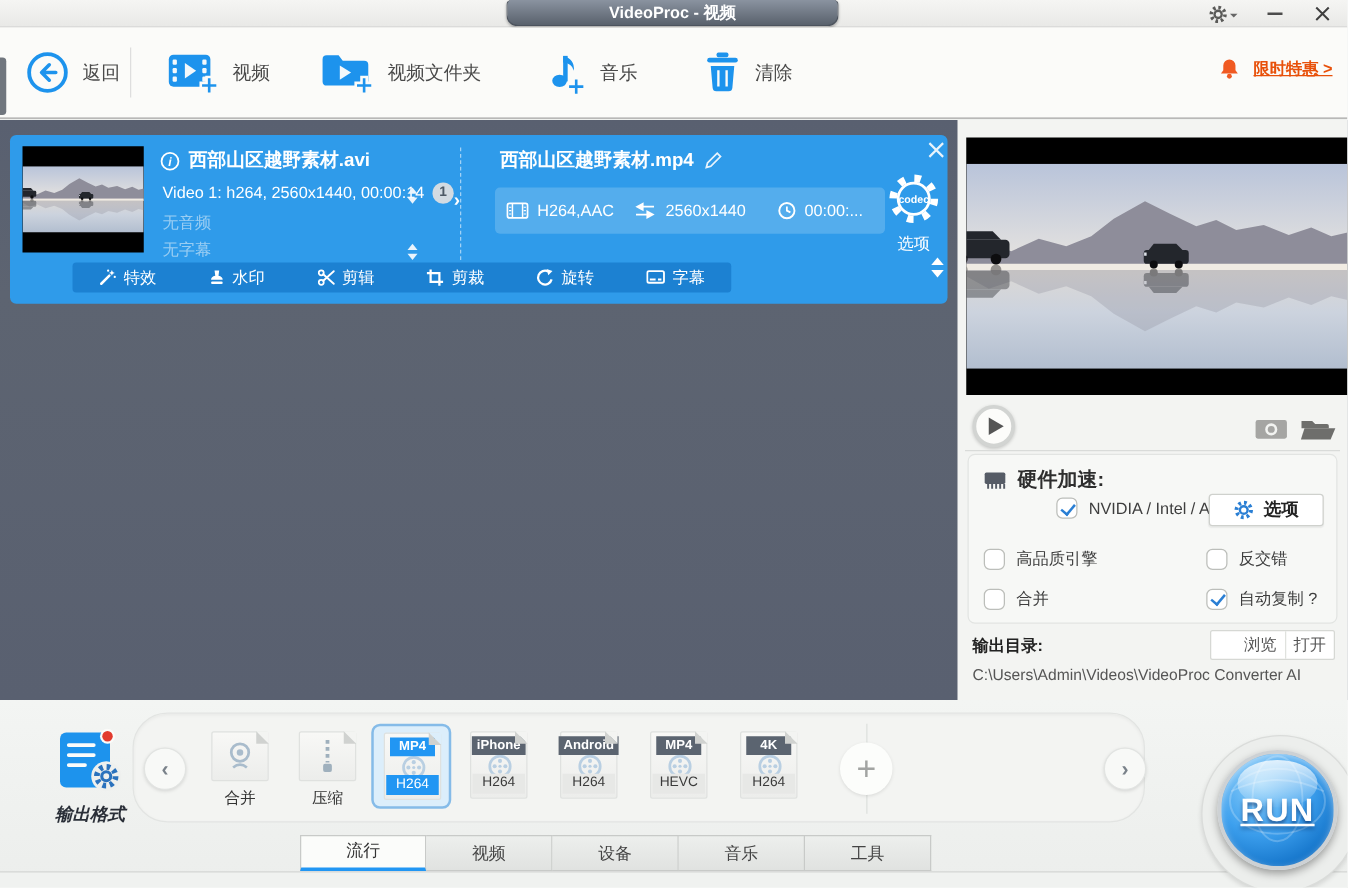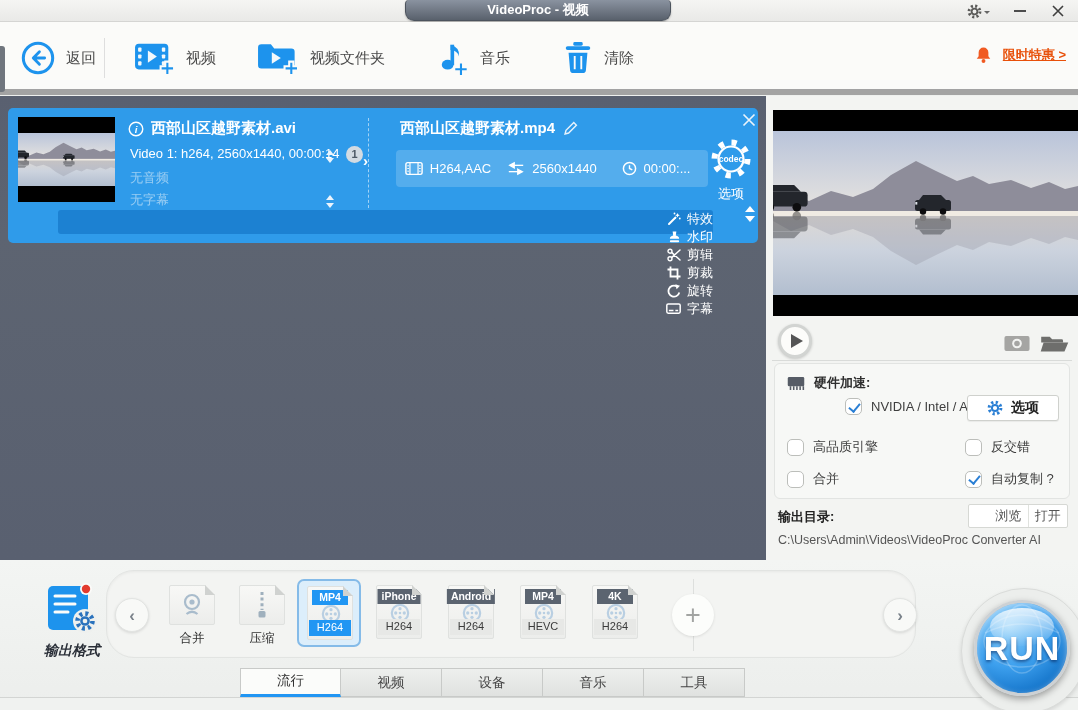--- a/index.html
+++ b/index.html
@@ -10,21 +10,21 @@
 .titlebar{position:absolute;left:0;top:0;width:100%;height:22px;background:linear-gradient(#f5f5f3,#e9e9e7);border-bottom:1px solid #d5d5d3;}
 .title-tab{position:absolute;left:405px;top:0;width:266px;height:21px;background:linear-gradient(#8a93a0,#59616c);border:1px solid #4c535d;border-top:none;border-radius:4px 4px 9px 9px;color:#fff;font-weight:bold;font-size:13px;text-align:center;line-height:19px;box-shadow:0 1px 2px rgba(0,0,0,.25);}
 .win-ctl{position:absolute;top:0;height:22px;display:flex;align-items:center;justify-content:center;cursor:default;}
 .gear-ctl{left:965px;width:26px;}
 .caret{width:0;height:0;border:3.5px solid transparent;border-top-color:#666;margin:6px 0 0 2px;}
 .min-ctl{left:1005px;width:30px;}
 .min-bar{width:12px;height:2px;background:#4c4c4c;}
 .close-ctl{left:1043px;width:30px;}
 
 
-.toolbar{position:absolute;left:0;top:22px;width:100%;height:73px;background:#fbfbf9;border-bottom:6px solid #a3a3a3;}
+.toolbar{position:absolute;left:0;top:22px;width:100%;height:73px;background:#fbfbf9;border-bottom:1px solid #a3a3a3;}
 .toolbar-edge{position:absolute;left:0;top:24px;width:5px;height:46px;background:#70767e;border-radius:0 3px 3px 0;}
 .tb-item{position:absolute;display:flex;align-items:center;gap:10px;top:14px;height:44px;}
 .tb-label{font-size:15px;color:#4a4a4a;}
 .tb-divider{position:absolute;left:104px;top:16px;width:1px;height:40px;background:#dedede;}
 .promo{position:absolute;right:12px;top:24px;display:flex;align-items:center;gap:12px;}
 .promo-text{font-size:13px;font-weight:bold;color:#e8500a;text-decoration:underline;}
 
 
 .workspace{position:absolute;left:0;top:96px;width:1078px;height:464px;background:linear-gradient(#596070,#5d6471 30%,#596070);}
 
@@ -46,34 +46,34 @@
 .out-name{font-size:15px;font-weight:bold;color:#fff;}
 .info-bar{position:absolute;left:388px;top:42px;width:312px;height:37px;background:rgba(255,255,255,.18);border-radius:4px;display:flex;align-items:center;}
 .info-cell{flex:1;display:flex;align-items:center;gap:7px;justify-content:center;color:#fff;font-size:13px;white-space:nowrap;}
 .card-close{position:absolute;left:734px;top:5px;width:15px;height:15px;}
 .codec-col{position:absolute;left:698px;top:28px;width:50px;text-align:center;}
 .codec-label{font-size:13px;color:#fff;margin-top:-1px;}
 .card-scroll{position:absolute;left:737px;top:96px;display:flex;flex-direction:column;gap:4px;}
 .card-scroll i{width:0;height:0;border:5px solid transparent;display:block;}
 .card-scroll i.up{border-bottom:6px solid #fff;margin-top:-3px;}
 .card-scroll i.dn{border-top:6px solid #fff;margin-bottom:-3px;}
-.edit-strip{position:absolute;left:50px;top:102px;width:655px;height:24px;background:#1c81d2;border-radius:3px;display:flex;align-items:flex-end;justify-content:space-around;flex-direction:column;}
+.edit-strip{position:absolute;left:50px;top:102px;width:527px;height:24px;background:#1c81d2;border-radius:3px;display:flex;align-items:center;justify-content:space-around;}
 .edit-tab{display:flex;align-items:center;gap:6px;color:#fff;font-size:13px;cursor:default;}
 
 
 .side{position:absolute;left:766px;top:0;width:312px;height:464px;background:#f3f4f2;}
 .preview{position:absolute;left:7px;top:14px;width:305px;height:206px;background:#000;display:flex;align-items:center;justify-content:center;overflow:hidden;}
 .play-btn{position:absolute;left:12px;top:228px;width:34px;height:34px;border-radius:50%;background:#fcfcfa;border:3px solid #d2d4d2;box-shadow:0 1px 3px rgba(0,0,0,.2);display:flex;align-items:center;justify-content:center;}
 .play-tri{width:0;height:0;border-left:12px solid #555;border-top:7.5px solid transparent;border-bottom:7.5px solid transparent;margin-left:4px;}
 .snap-cam{position:absolute;left:238px;top:239px;}
 .open-folder{position:absolute;left:274px;top:238px;}
 .side-hr{position:absolute;left:6px;top:264px;width:300px;height:1px;background:#d9dbd9;}
 .hw-box{position:absolute;left:8px;top:267px;width:296px;height:136px;background:#f7f8f6;border:1px solid #e2e4e2;border-radius:6px;}
 .hw-title-row{position:absolute;left:10px;top:10px;display:flex;align-items:center;gap:7px;}
-.hw-title{font-size:13px;font-weight:bold;color:#2e2e2e;}
+.hw-title{font-size:16px;font-weight:bold;color:#2e2e2e;}
 .cbrow{position:absolute;display:flex;align-items:center;gap:9px;}
 .cblabel{font-size:13px;color:#3e3e3e;white-space:nowrap;}
 .cb{width:17px;height:17px;border:1px solid #bcbeba;border-radius:5px;background:#fff;position:relative;flex:none;}
 .cb.checked::after{content:"";position:absolute;left:4.5px;top:1.5px;width:5px;height:9px;border:solid #2a7fd4;border-width:0 2.4px 2.4px 0;transform:rotate(40deg);}
 .opt-btn{position:absolute;right:10px;top:31px;width:92px;height:26px;background:#fff;border:1px solid #cfd1cd;border-radius:3px;box-shadow:0 1px 1px rgba(0,0,0,.06);display:flex;align-items:center;justify-content:center;gap:8px;font-size:14px;font-weight:bold;color:#222;}
 .out-title{position:absolute;left:12px;top:412px;font-size:13px;font-weight:bold;color:#222;}
 .dir-btns{position:absolute;right:10px;top:408px;width:100px;height:24px;background:#fff;border:1px solid #d6d8d4;border-radius:2px;display:flex;padding-left:20px;}
 .dir-btns span{flex:1;text-align:center;line-height:22px;font-size:13px;color:#555;}
 .dir-btns span:first-child{border-right:1px solid #e0e2de;}
 .out-path{position:absolute;left:12px;top:437px;font-size:12.5px;color:#555;white-space:nowrap;}
@@ -103,21 +103,21 @@
 .plus-sep{position:absolute;left:586px;top:8px;height:72px;border-left:1px solid #dddfdd;}
 .plus-btn{position:absolute;left:565px;top:23px;width:42px;height:42px;border-radius:50%;background:#fcfdfb;box-shadow:0 1px 3px rgba(0,0,0,.1);color:#a2a4a2;font-size:27px;font-weight:300;display:flex;align-items:center;justify-content:center;line-height:1;}
 .cat-tabs{position:absolute;left:240px;top:108px;display:flex;}
 .cat-tab{width:101px;height:29px;line-height:27px;text-align:center;font-size:13.5px;color:#444;background:linear-gradient(#edefed,#e0e2e0);border:1px solid #c8cac8;border-left:none;cursor:default;}
 .cat-tab:first-child{border-left:1px solid #c8cac8;}
 .cat-tab.active{background:#fbfcfa;border-bottom:3px solid #2196f3;line-height:24px;color:#333;}
 .statusbar{position:absolute;left:0;top:137px;width:100%;height:13px;background:#f0f2f0;border-top:1px solid #d3d5d3;}
 .run-well{position:absolute;left:961px;top:28px;width:126px;height:126px;border-radius:50%;background:#eceeec;border:1px solid #dadcda;box-shadow:0 2px 4px rgba(0,0,0,.12);}
 .run-btn{position:absolute;left:974px;top:40px;width:96px;height:96px;border-radius:50%;background:radial-gradient(circle at 35% 26%,#8fd0fa,#3da0ee 45%,#1272c8 80%,#0d5aa8);border:3px solid #cdd1d4;box-shadow:inset 0 2px 6px rgba(255,255,255,.5),0 3px 7px rgba(0,0,0,.35);display:flex;align-items:center;justify-content:center;}
 .run-btn::before{content:"";position:absolute;left:14%;top:6%;width:72%;height:42%;border-radius:50%;background:linear-gradient(rgba(255,255,255,.8),rgba(255,255,255,.04));}
-.run-text{position:relative;color:#fff;font-weight:bold;font-size:34px;letter-spacing:1px;text-shadow:0 2px 3px rgba(0,20,70,.5);}
+.run-text{position:relative;color:#fff;font-weight:bold;font-size:26px;letter-spacing:1px;text-shadow:0 2px 3px rgba(0,20,70,.5);text-decoration:underline;}
 .run-globe{position:absolute;left:0;top:0;}
 </style>
 </head>
 <body>
 
 <div class="app">
 
   <div class="titlebar">
     <div class="title-tab">VideoProc - 视频</div>
     <div class="win-ctl gear-ctl">

